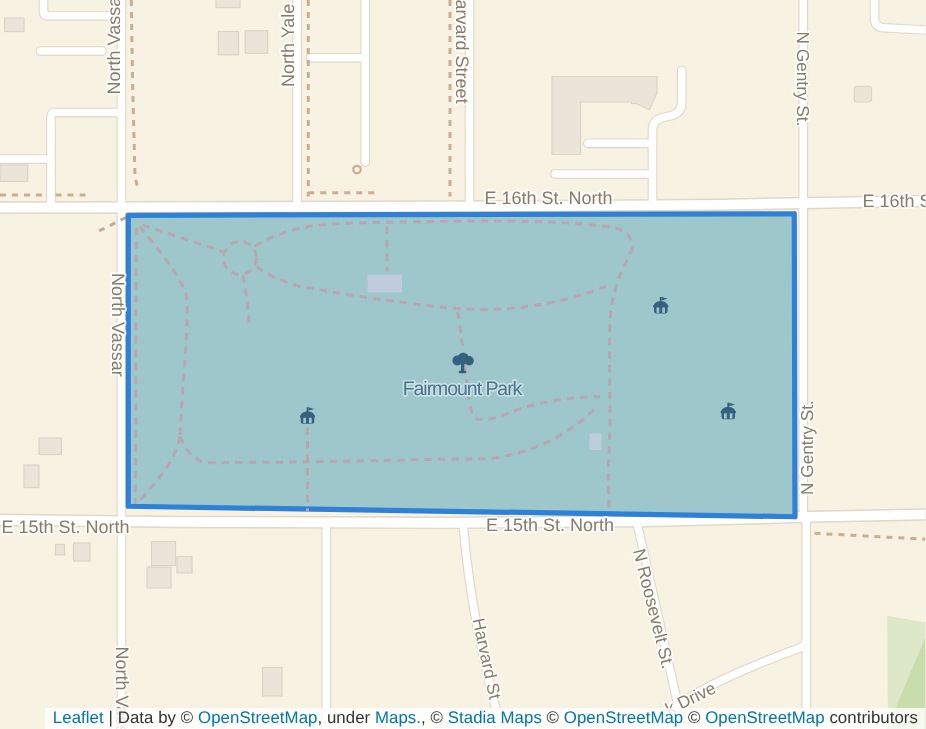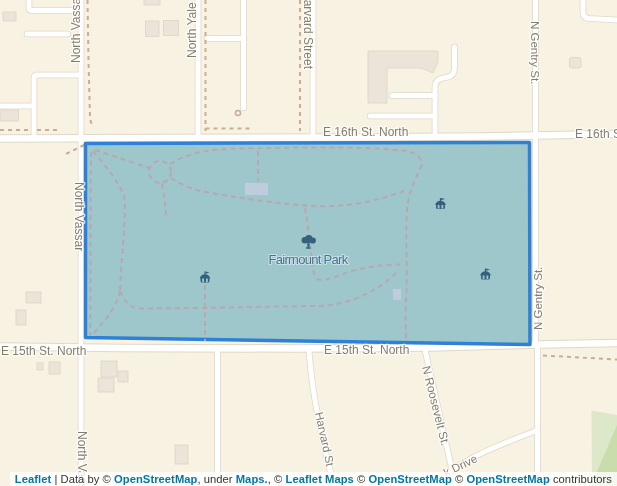--- a/index.html
+++ b/index.html
@@ -1,19 +1,19 @@
 <!DOCTYPE html>
 <html><head>
 <meta charset="utf-8">
 <style>
   html,body{margin:0;padding:0;}
   #map{position:relative;width:617px;height:486px;overflow:hidden;background:#f8f2e3;font-family:"Liberation Sans",sans-serif;}
   #attrib{position:absolute;right:0;bottom:0;height:14px;line-height:14px;background:rgba(255,255,255,0.8);
     padding:0 5px;font-size:11.2px;letter-spacing:0.05px;color:#333;white-space:nowrap;z-index:10;}
-  #attrib a{color:#0078a8;text-decoration:none;font-weight:bold;}
+  #attrib a{color:#0078a8;text-decoration:none;}
 </style>
 </head>
 <body>
 <div id="map">
 <svg width="617" height="486" viewBox="0 0 617 486">
   <rect x="0" y="0" width="617" height="486" fill="#f8f2e3"></rect>
 
   <polygon points="591.5,410.5 617,415 617,486 592,486" fill="#dce8c8"></polygon>
   <polygon points="617,425 591,486 617,486" fill="#c9dcab"></polygon>
 
@@ -170,14 +170,14 @@
     <text transform="translate(74.5,182) rotate(90)">North Vassar</text>
     <text transform="translate(542,330) rotate(-90)" font-size="11.5">N Gentry St.</text>
     <text transform="translate(77.5,431) rotate(90)">North Vassar</text>
     <text transform="translate(315,413) rotate(78)" font-size="11.5">Harvard St</text>
     <text transform="translate(422,367) rotate(76)" font-size="11.8">N Roosevelt St.</text>
     <text transform="translate(446,477) rotate(-26)" font-size="11.5">k Drive</text>
   </g>
 
   <text x="308" y="263.5" text-anchor="middle" font-family="Liberation Sans, sans-serif" font-size="13" fill="#47758f" stroke="#d4e5e9" stroke-width="2.2" stroke-opacity="0.8" paint-order="stroke" stroke-linejoin="round" letter-spacing="-0.7">Fairmount Park</text>
 </svg>
-<div id="attrib"><a>Leaflet</a> <span style="color:#333">|</span> Data by © <a>OpenStreetMap</a>, under <a>Maps.</a>, © <a>Leaflet Maps</a> © <a>OpenStreetMap</a> © <a>OpenStreetMap</a> contributors</div>
+<div id="attrib"><a>Leaflet</a> <span style="color:#333">|</span> Data by © <a>OpenStreetMap</a>, under <a>Maps.</a>, © <a>Stadia Maps</a> © <a>OpenStreetMap</a> © <a>OpenStreetMap</a> contributors</div>
 </div>
 
 </body></html>

